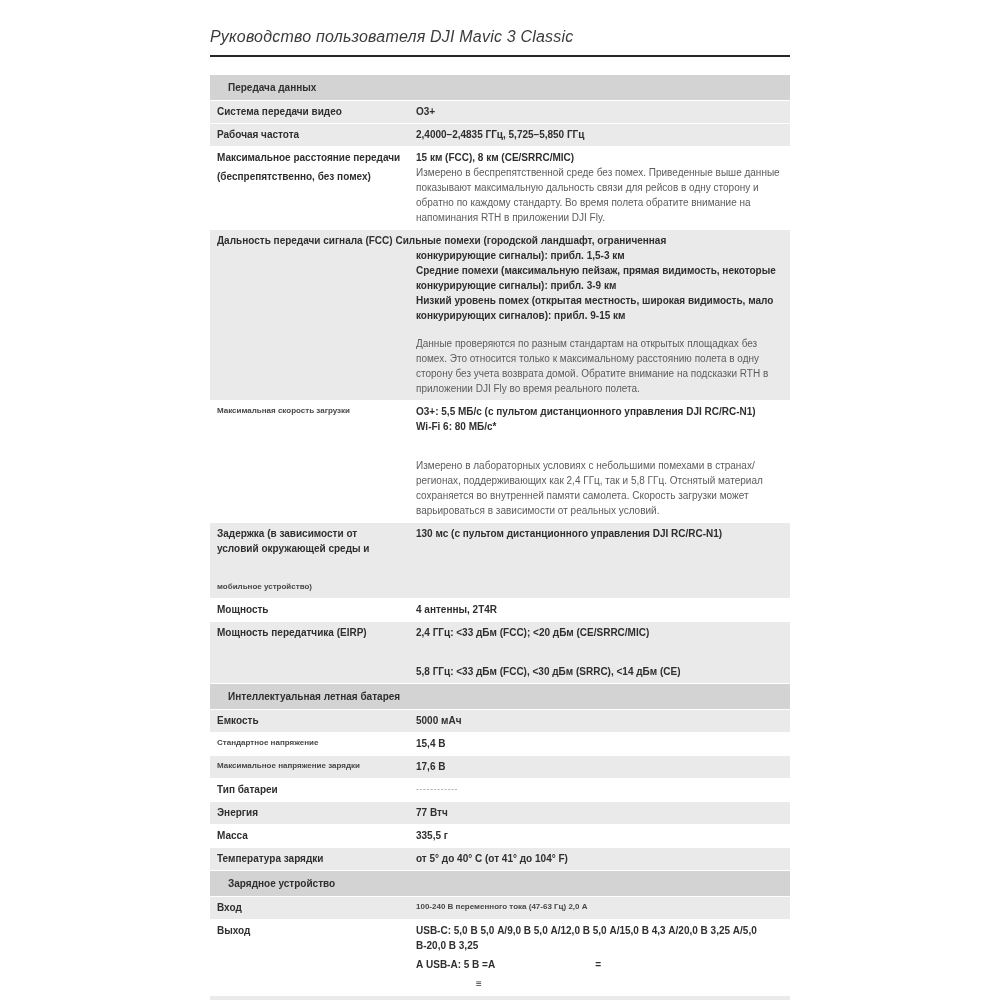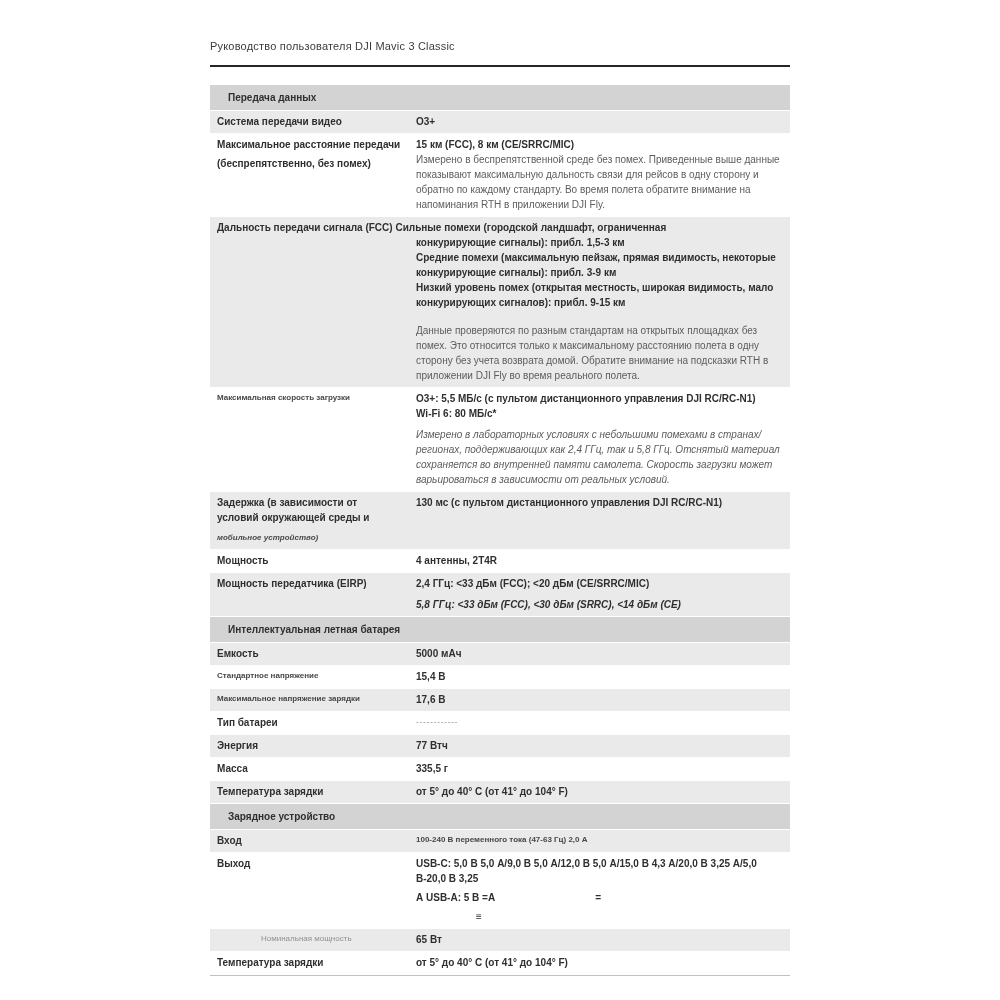--- a/index.html
+++ b/index.html
@@ -6,24 +6,25 @@
   body {
     width: 1000px; height: 1000px;
     background: #ffffff;
     font-family: "Liberation Sans", sans-serif;
     overflow: hidden;
     -webkit-font-smoothing: antialiased;
   }
   .page { width: 580px; margin: 0 0 0 210px; }
 
   .doc-header {
-    margin-top: 40px;
-    font-size: 11px; line-height: 13px;
+    margin-top: 30px;
+    font-size: 16px; line-height: 13px;
     color: #3c3c3c; font-weight: 400;
     letter-spacing: 0.2px;
+    font-style: italic;
   }
   .header-rule { height: 2px; background: #262626; margin-top: 12px; }
 
   .spec-table { margin-top: 18px; border-bottom: 1px solid #c2c2c2; }
 
   .row {
     display: grid;
     grid-template-columns: 199px 1fr;
     padding: 3px 7px 4px 7px;
     border-bottom: 1px solid #ffffff;
@@ -35,21 +36,21 @@
   .full-line { grid-column: 1 / -1; }
   .cell { min-width: 0; }
 
   .ln.b  { font-weight: 700; font-size: 10px; line-height: 15px; color: #2f2f2f; }
   .ln.bs { font-weight: 700; font-size: 8px;  line-height: 14px; color: #474747; }
   .ln.p  { font-weight: 400; font-size: 10px; line-height: 15px; color: #5c5c5c; }
   .ln.dash { font-weight: 400; font-size: 9px; line-height: 14px; color: #a0a0a0; letter-spacing: 0.5px; }
   .dim { color: #909090 !important; font-weight: 400 !important; margin-left: 44px; }
 
   .gap4  { margin-top: 4px; }
-  .gap6  { margin-top: 6px; font-style: italic; }
+  .gap6  { margin-top: 24px; }
   .gap13 { margin-top: 13px; }
   .ml60  { margin-left: 60px; }
   .stray { display: inline-block; margin-left: 100px; }
 </style>
 </head>
 <body>
 
 <div class="page">
 
   <div class="doc-header">Руководство пользователя DJI Mavic 3 Classic</div>
@@ -61,20 +62,28 @@
         <div class="ln b">Передача данных</div>
       </div>
       <div class="row gray">
         <div class="cell">
           <div class="ln b">Система передачи видео</div>
         </div>
         <div class="cell">
           <div class="ln b">O3+</div>
         </div>
       </div>
+      <div class="row gray">
+        <div class="cell">
+          <div class="ln b">Рабочая частота</div>
+        </div>
+        <div class="cell">
+          <div class="ln b">2,4000–2,4835 ГГц, 5,725–5,850 ГГц</div>
+        </div>
+      </div>
       <div class="row white">
         <div class="cell">
           <div class="ln b">Максимальное расстояние передачи</div>
           <div class="ln b gap4">(беспрепятственно, без помех)</div>
         </div>
         <div class="cell">
           <div class="ln b">15 км (FCC), 8 км (CE/SRRC/MIC)</div>
           <div class="ln p">Измерено в беспрепятственной среде без помех. Приведенные выше данные показывают максимальную дальность связи для рейсов в одну сторону и обратно по каждому стандарту. Во время полета обратите внимание на напоминания RTH в приложении DJI Fly.</div>
         </div>
       </div>

